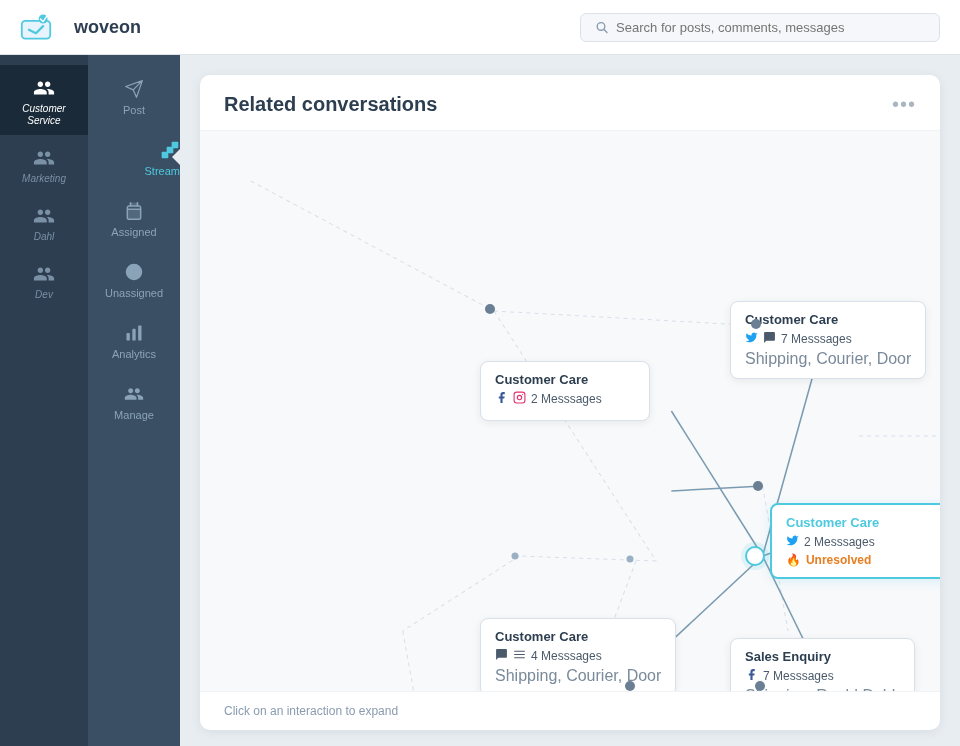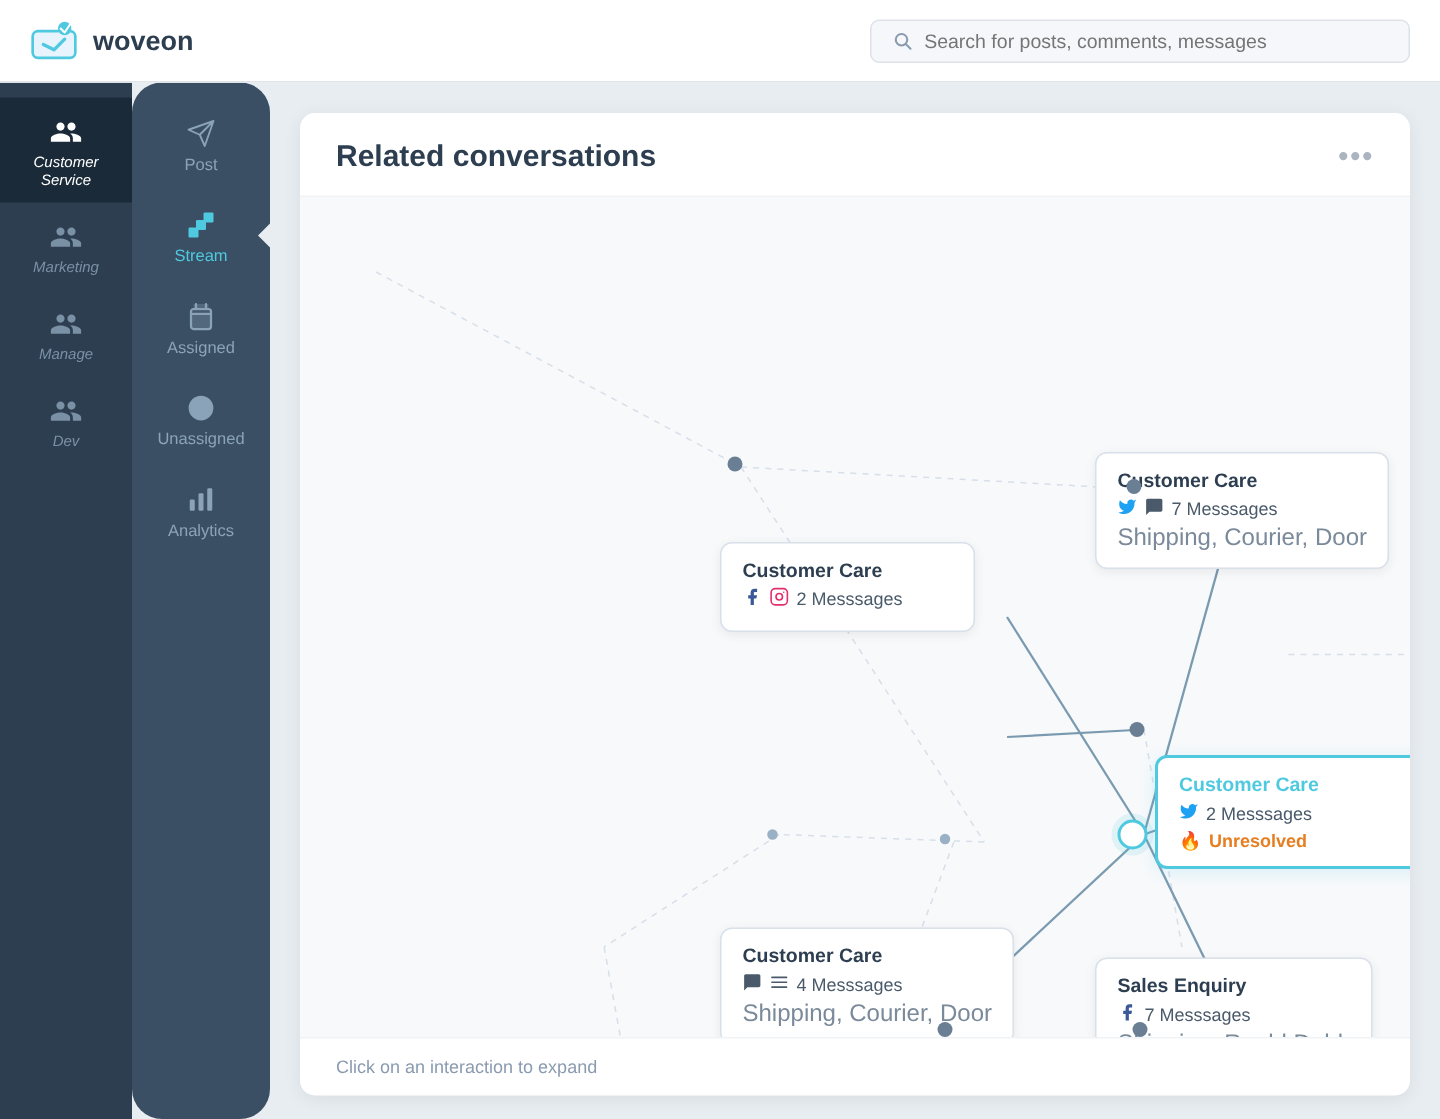--- a/index.html
+++ b/index.html
@@ -12,21 +12,21 @@
       display: flex;
       align-items: center;
       padding: 0 20px;
       border-bottom: 1px solid #e0e4e8;
       flex-shrink: 0;
       z-index: 10;
     }
     .logo {
       display: flex;
       align-items: center;
-      gap: 10px;
+      gap: 22px;
       margin-right: auto;
     }
     .logo-icon {
       width: 32px;
       height: 28px;
     }
     .logo-text {
       font-size: 18px;
       font-weight: 600;
       color: #2c3e50;
@@ -93,35 +93,34 @@
 
     
     .sidebar-second {
       width: 92px;
       background: #3a4f63;
       display: flex;
       flex-direction: column;
       align-items: center;
       padding-top: 10px;
       flex-shrink: 0;
-      border-radius: 20px;
     }
     .sidebar-second-item {
       display: flex;
       flex-direction: column;
       align-items: center;
       justify-content: center;
       width: 100%;
       padding: 14px 0 10px;
       cursor: pointer;
       color: #8ba3b8;
       gap: 5px;
       position: relative;
     }
-    .sidebar-second-item.active { color: #4ec9e0; }
+    .sidebar-second-item.active { color: #4ec9e0; align-items: flex-end; }
     .sidebar-second-item .nav-label {
       font-size: 11px;
       text-align: center;
     }
     .sidebar-second-item svg { width: 20px; height: 20px; fill: currentColor; }
     .active-indicator {
       position: absolute;
       right: 0;
       top: 50%;
       transform: translateY(-50%);
@@ -304,21 +303,21 @@
       <svg viewBox="0 0 24 24">
           <path d="M16 11c1.66 0 2.99-1.34 2.99-3S17.66 5 16 5c-1.66 0-3 1.34-3 3s1.34 3 3 3zm-8 0c1.66 0 2.99-1.34 2.99-3S9.66 5 8 5C6.34 5 5 6.34 5 8s1.34 3 3 3zm0 2c-2.33 0-7 1.17-7 3.5V19h14v-2.5c0-2.33-4.67-3.5-7-3.5zm8 0c-.29 0-.62.02-.97.05 1.16.84 1.97 1.97 1.97 3.45V19h6v-2.5c0-2.33-4.67-3.5-7-3.5z"></path>
         </svg>
       <span class="icon-label">Marketing</span>
     </div>
 
     <div class="sidebar-left-item">
       <svg viewBox="0 0 24 24">
           <path d="M16 11c1.66 0 2.99-1.34 2.99-3S17.66 5 16 5c-1.66 0-3 1.34-3 3s1.34 3 3 3zm-8 0c1.66 0 2.99-1.34 2.99-3S9.66 5 8 5C6.34 5 5 6.34 5 8s1.34 3 3 3zm0 2c-2.33 0-7 1.17-7 3.5V19h14v-2.5c0-2.33-4.67-3.5-7-3.5zm8 0c-.29 0-.62.02-.97.05 1.16.84 1.97 1.97 1.97 3.45V19h6v-2.5c0-2.33-4.67-3.5-7-3.5z"></path>
         </svg>
-      <span class="icon-label">Manage</span>
+      <span class="icon-label">Dahl</span>
     </div>
 
     <div class="sidebar-left-item">
       <svg viewBox="0 0 24 24">
           <path d="M16 11c1.66 0 2.99-1.34 2.99-3S17.66 5 16 5c-1.66 0-3 1.34-3 3s1.34 3 3 3zm-8 0c1.66 0 2.99-1.34 2.99-3S9.66 5 8 5C6.34 5 5 6.34 5 8s1.34 3 3 3zm0 2c-2.33 0-7 1.17-7 3.5V19h14v-2.5c0-2.33-4.67-3.5-7-3.5zm8 0c-.29 0-.62.02-.97.05 1.16.84 1.97 1.97 1.97 3.45V19h6v-2.5c0-2.33-4.67-3.5-7-3.5z"></path>
         </svg>
       <span class="icon-label">Dev</span>
     </div>
   </div>
 
@@ -362,20 +361,26 @@
 
     <div class="sidebar-second-item">
       <svg viewBox="0 0 24 24" width="20" height="20" fill="currentColor">
         <rect x="3" y="12" width="4" height="9" rx="1"></rect>
         <rect x="10" y="7" width="4" height="14" rx="1"></rect>
         <rect x="17" y="3" width="4" height="18" rx="1"></rect>
       </svg>
       <span class="nav-label">Analytics</span>
     </div>
 
+    <div class="sidebar-second-item">
+      <svg viewBox="0 0 24 24" width="20" height="20" fill="currentColor">
+        <path d="M16 11c1.66 0 3-1.34 3-3s-1.34-3-3-3-3 1.34-3 3 1.34 3 3 3zm-8 0c1.66 0 3-1.34 3-3S9.66 5 8 5 5 6.34 5 8s1.34 3 3 3zm0 2c-2.33 0-7 1.17-7 3.5V19h14v-2.5C15 14.17 10.33 13 8 13zm8 0c-.29 0-.62.02-.97.05C16.2 13.86 17 15 17 16.5V19h6v-2.5c0-2.33-4.67-3.5-7-3.5z"></path>
+      </svg>
+      <span class="nav-label">Manage</span>
+    </div>
   </div>
 
   <div class="content-area">
     <div class="card">
       <div class="card-header">
         <span class="card-title">Related conversations</span>
         <span class="more-icon">•••</span>
       </div>
 
       <div class="graph-area">

